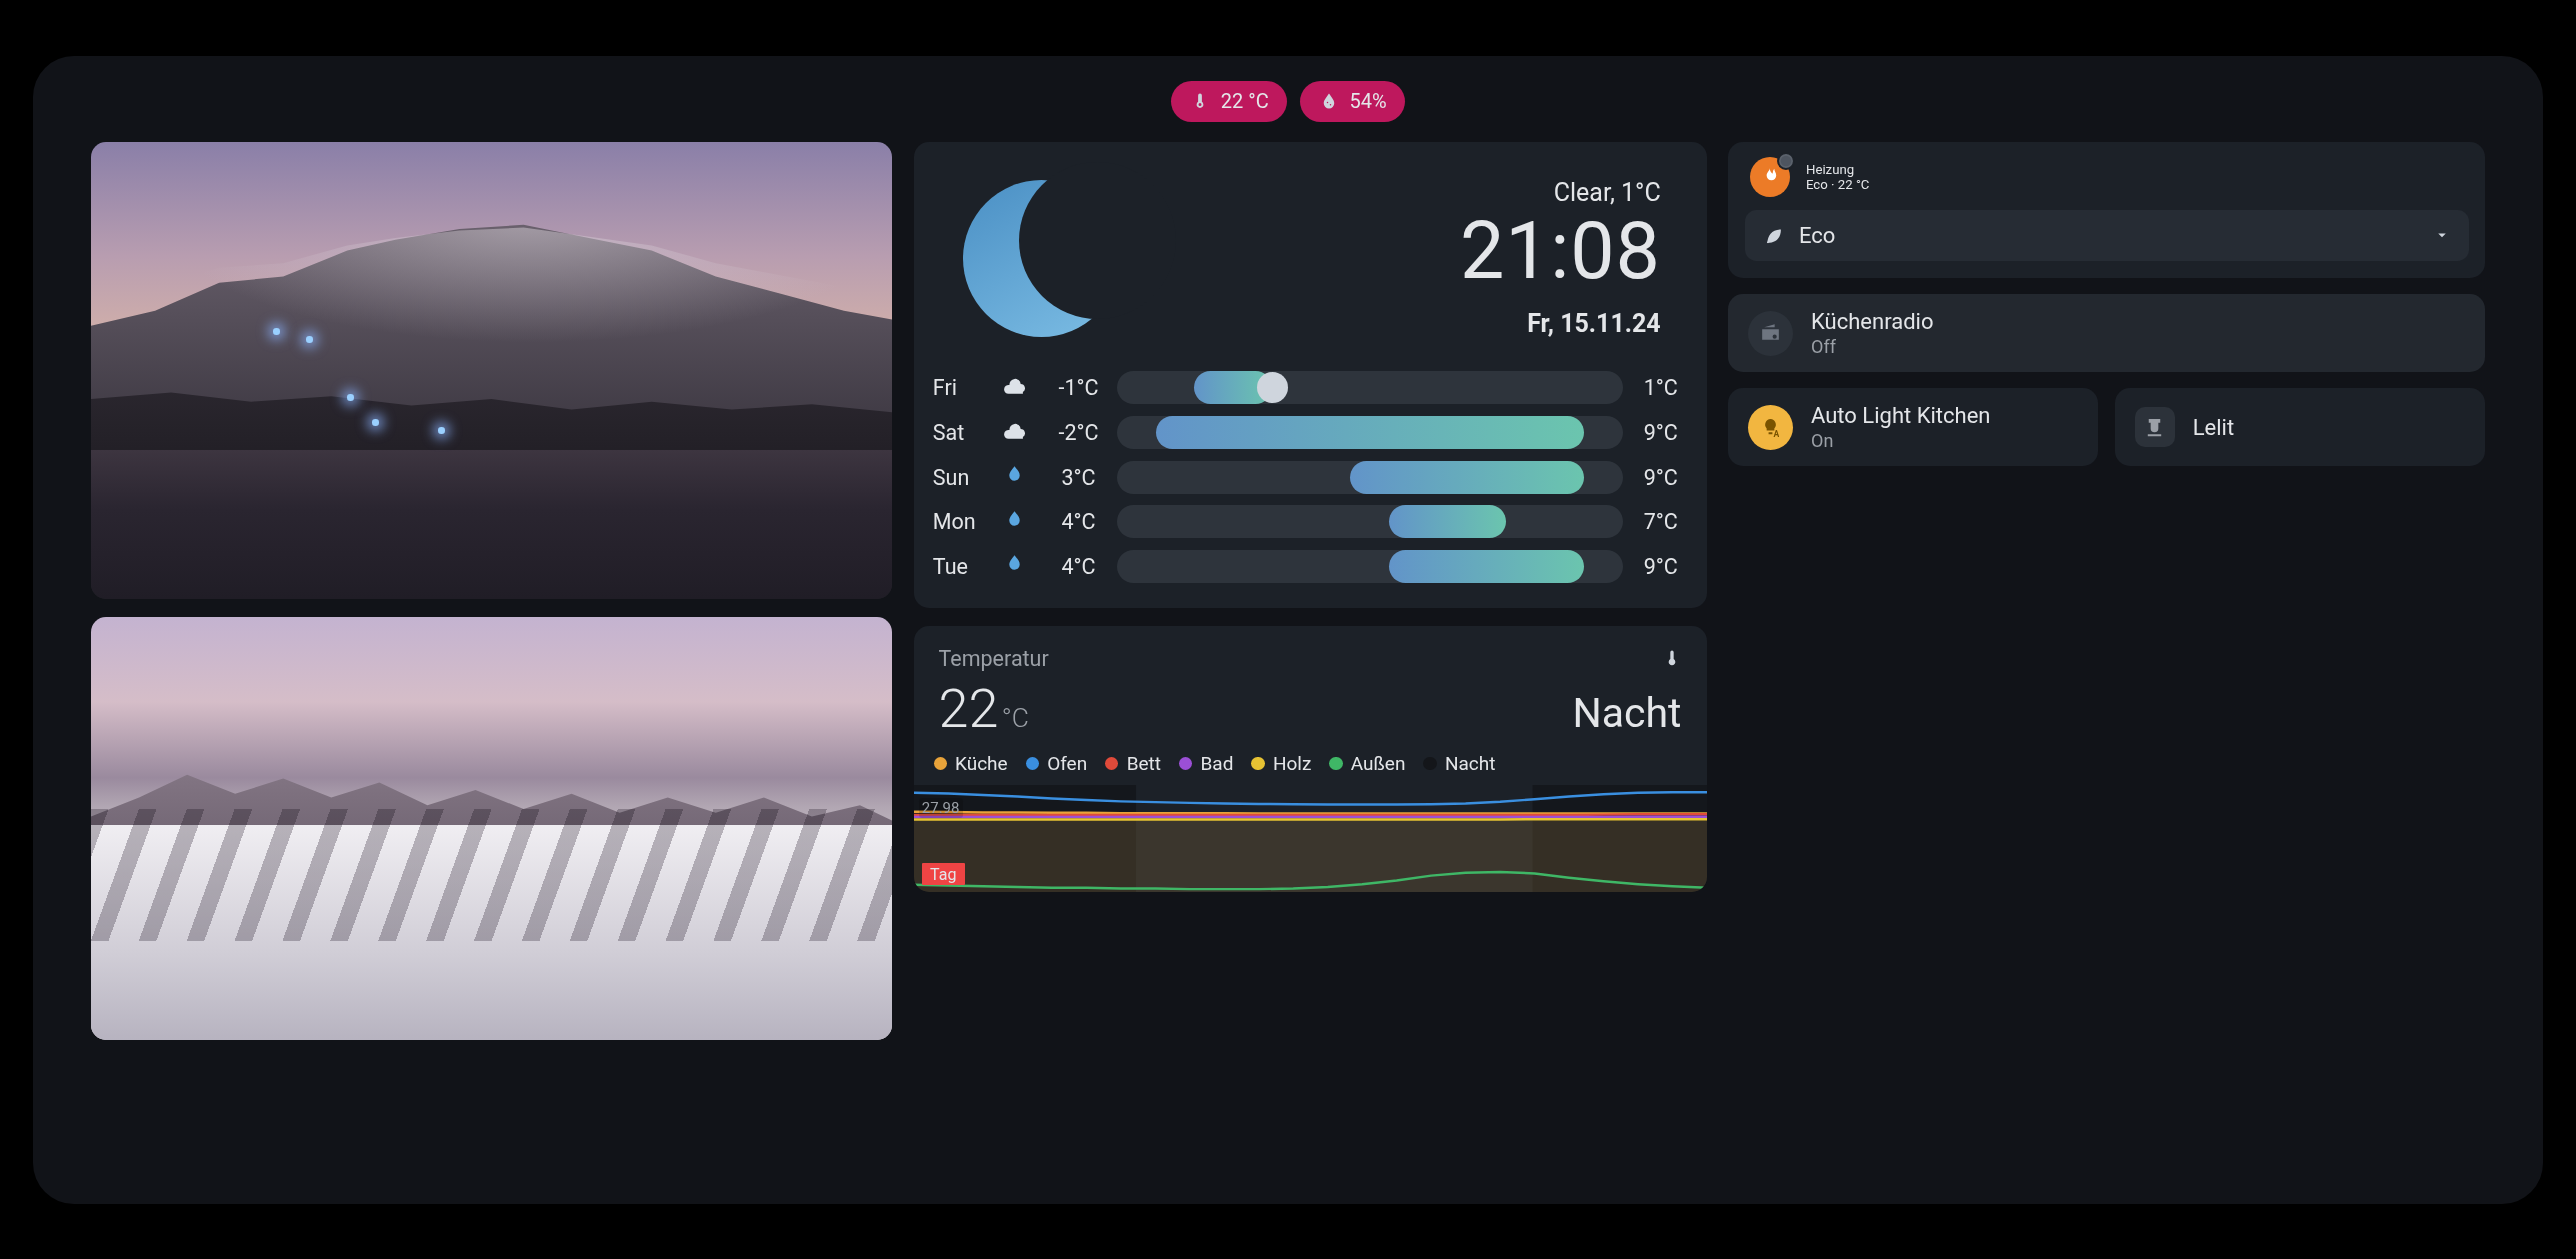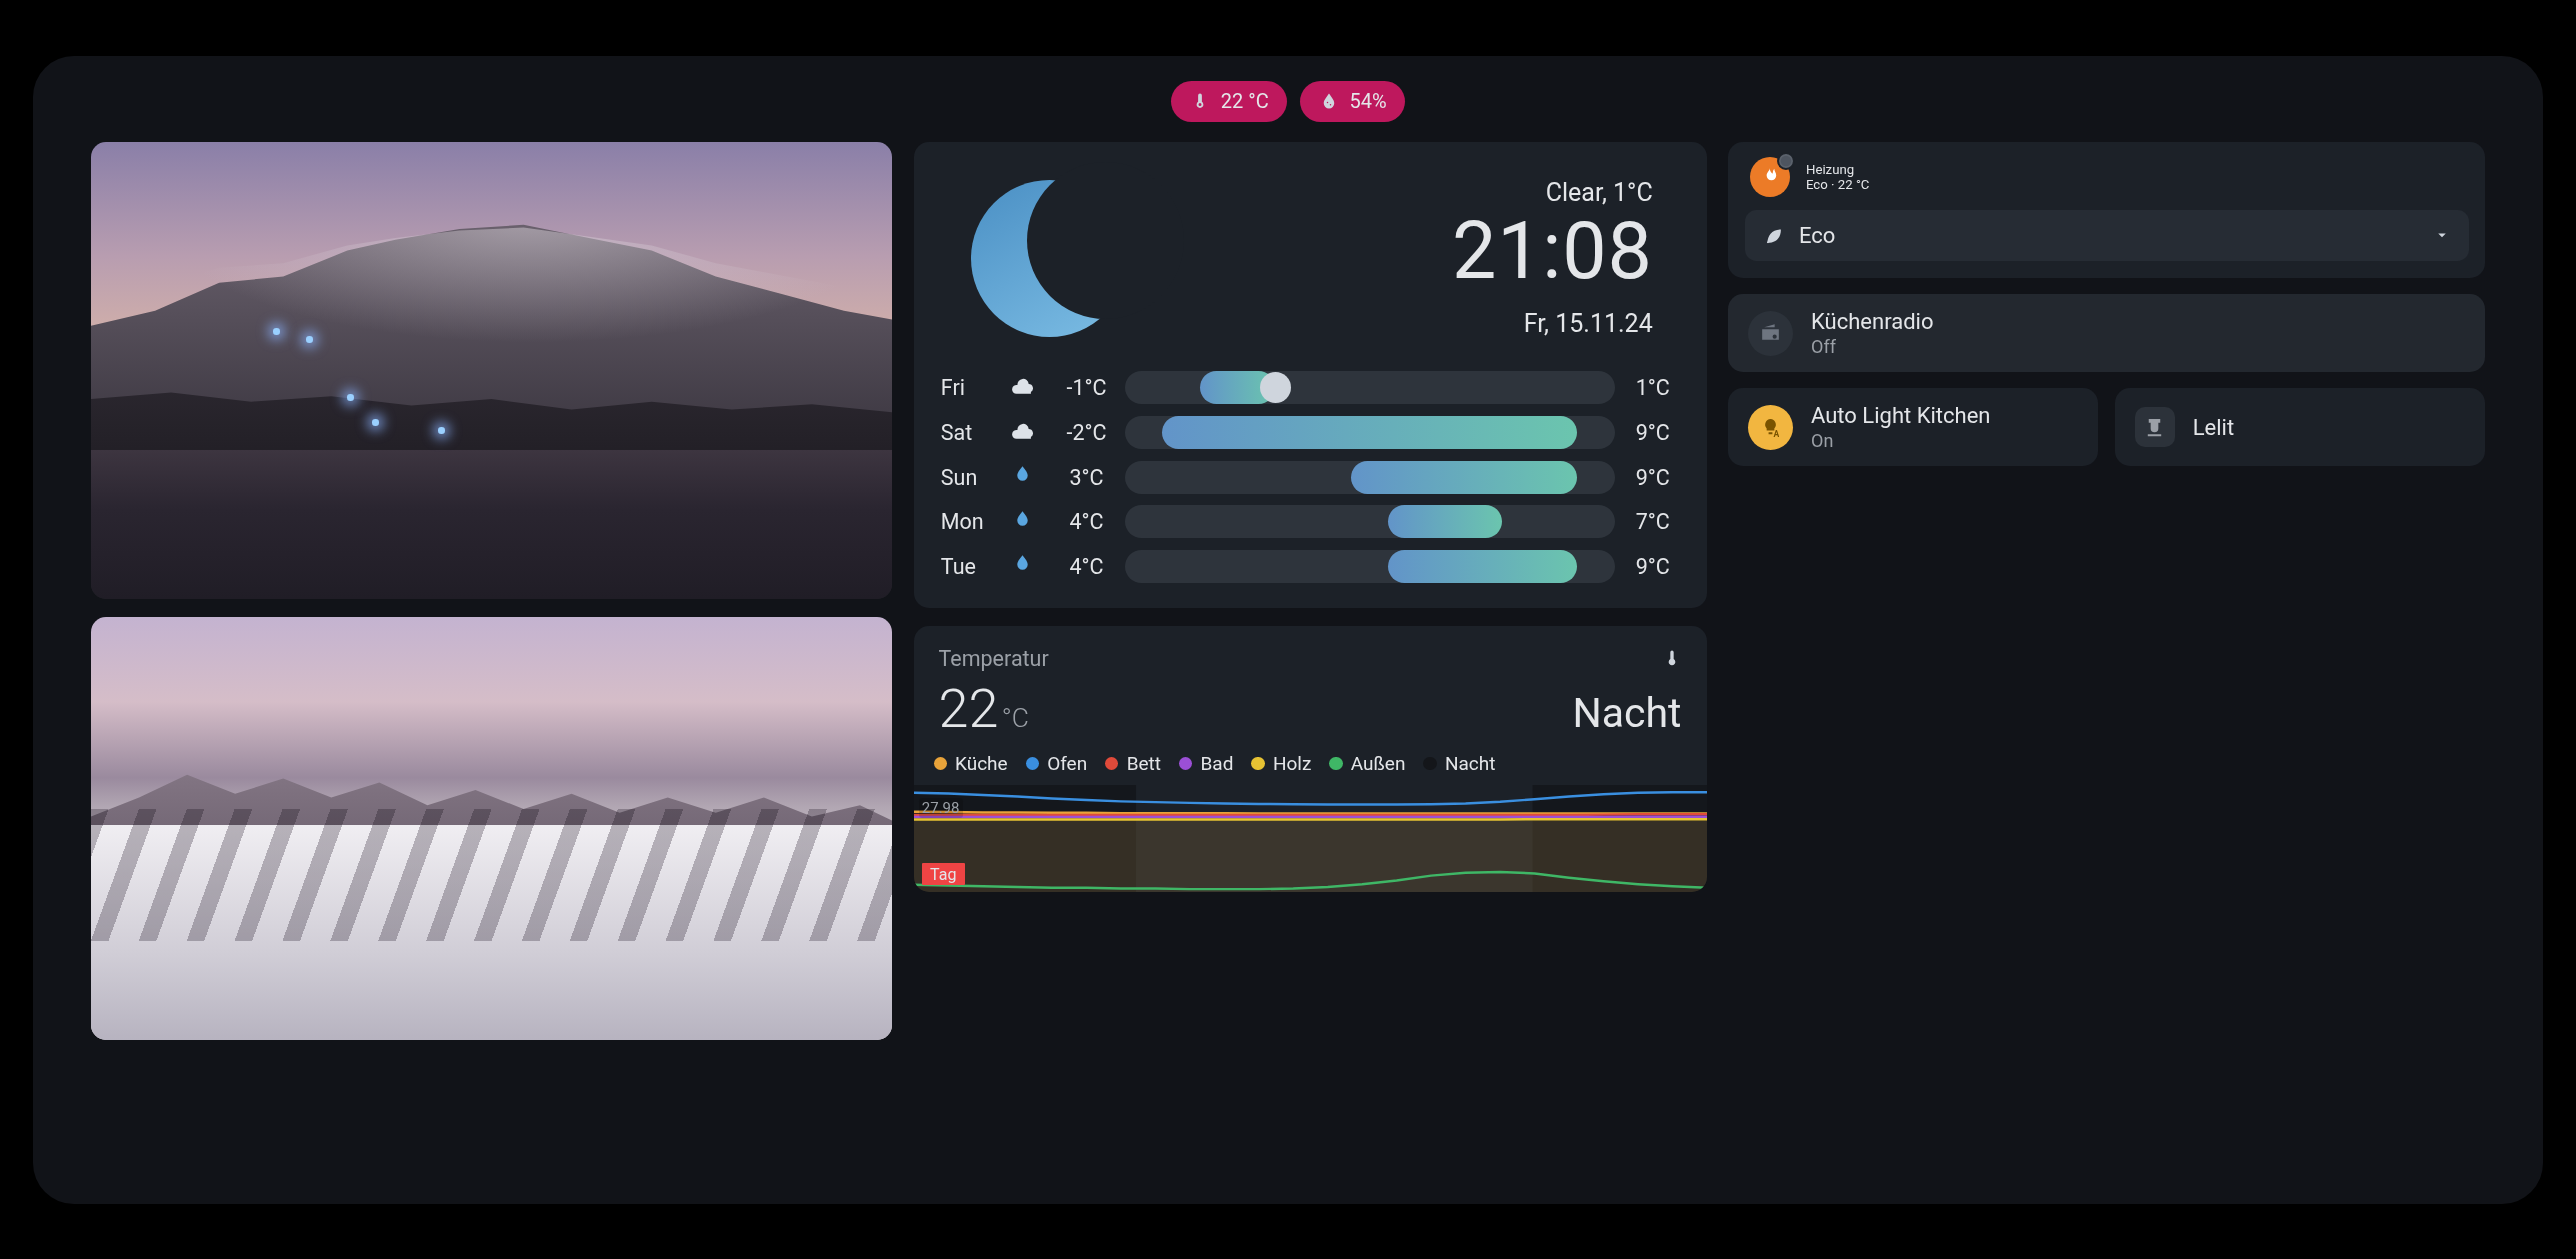--- a/index.html
+++ b/index.html
@@ -103,21 +103,21 @@
   .cam2 .snowfield { position:absolute; bottom:0; left:0; right:0; height:215px;
     background: linear-gradient(#f0eef2, #d0cdd6 60%, #b7b3c0); }
   .cam2 .rocks { position:absolute; bottom:99px; left:0; right:0; height:132px;
     background: repeating-linear-gradient(110deg, rgba(80,70,85,.35) 0 16.5px, transparent 16.5px 45px);
     mix-blend-mode: multiply; }
 
   
   .card {
     background: var(--card);
     border-radius: var(--radius);
-    padding: 25px 24px;
+    padding: 25px 16px;
   }
   .weather-top {
     display: flex;
     align-items: center;
     gap: 25px;
     padding: 11.6px 8.3px 33px 8.3px;
   }
   .moon {
     width: 157px; height: 157px; position: relative; margin-left: 25px;
   }
@@ -127,21 +127,21 @@
     border-radius:50%;
   }
   .moon::after {
     content:""; position:absolute;
     width:157px; height:157px; left:56px; top:-18px;
     background: var(--card); border-radius:50%;
   }
   .weather-text { margin-left:auto; margin-right: 21.5px; text-align:right; }
   .cond { font-size:25px; color: var(--text); margin-bottom:3.3px; }
   .clock { font-size:79px; font-weight:400; letter-spacing:0.8px; line-height:1.05; }
-  .date { font-size:25px; color: var(--text); margin-top:16px; }
+  .date { font-size:25px; color: var(--text); margin-top:16px;font-weight:bold; }
 
   .forecast { display:flex; flex-direction:column; gap:11.6px; padding: 0 3.3px; }
   .frow { display:grid; grid-template-columns: 58px 38px 53px 1fr 53px; align-items:center; gap:11.6px; font-size:21.5px; }
   .frow .day { color: var(--text); }
   .frow .ico { width:28px; height:28px; }
   .frow .lo, .frow .hi { color: var(--text); text-align:center; }
   .bar-track { height:33px; background:#2e343c; border-radius:16.5px; position:relative; overflow:hidden; }
   .bar-fill { position:absolute; top:0; bottom:0; border-radius:16.5px;
     background: linear-gradient(90deg,#6294c9,#6bc5ae); }
   .bar-now { position:absolute; top:50%; width:31px; height:31px; margin-top:-15.7px; border-radius:50%; background:#cfd5dd; }

